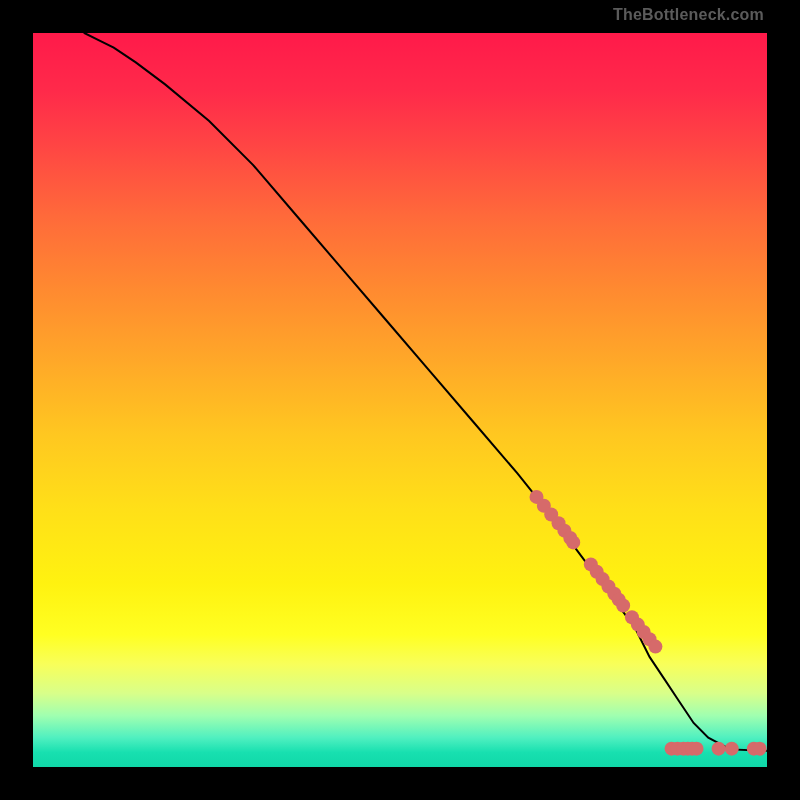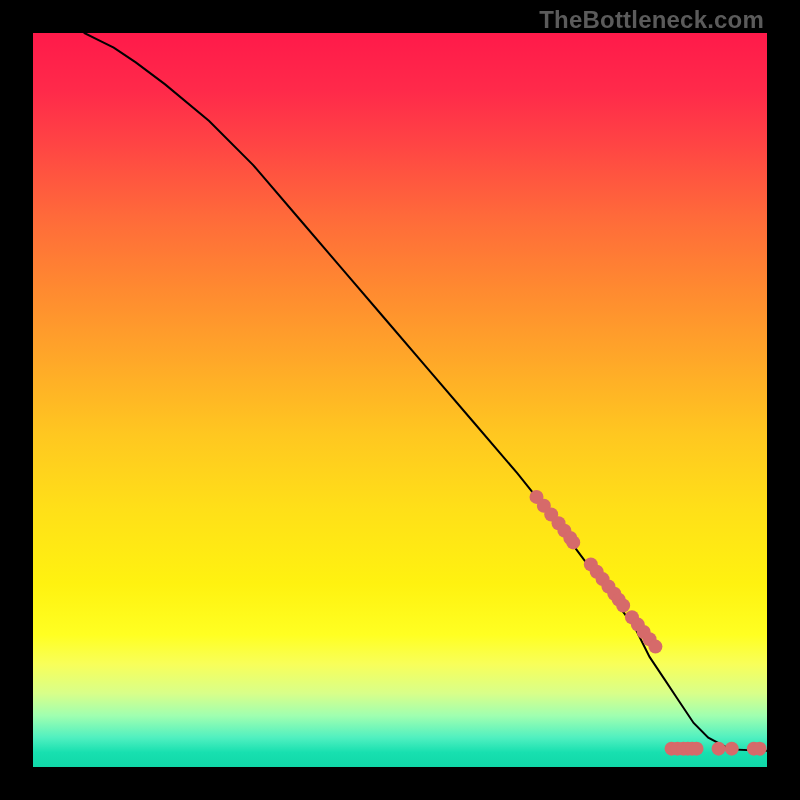--- a/index.html
+++ b/index.html
@@ -33,21 +33,21 @@
       #50f0c0 96%,
       #18e0b0 98%,
       #10d8a8 100%
     );
   }
   .watermark {
     position: absolute;
     right: 36px;
     top: 6px;
     font-family: Arial, Helvetica, sans-serif;
-    font-size: 24px;
+    font-size: 16px;
     font-weight: 600;
     color: #5b5b5b;
     letter-spacing: 0.2px;
   }
   svg.overlay {
     position: absolute;
     left: 33px;
     top: 33px;
     width: 734px;
     height: 734px;

